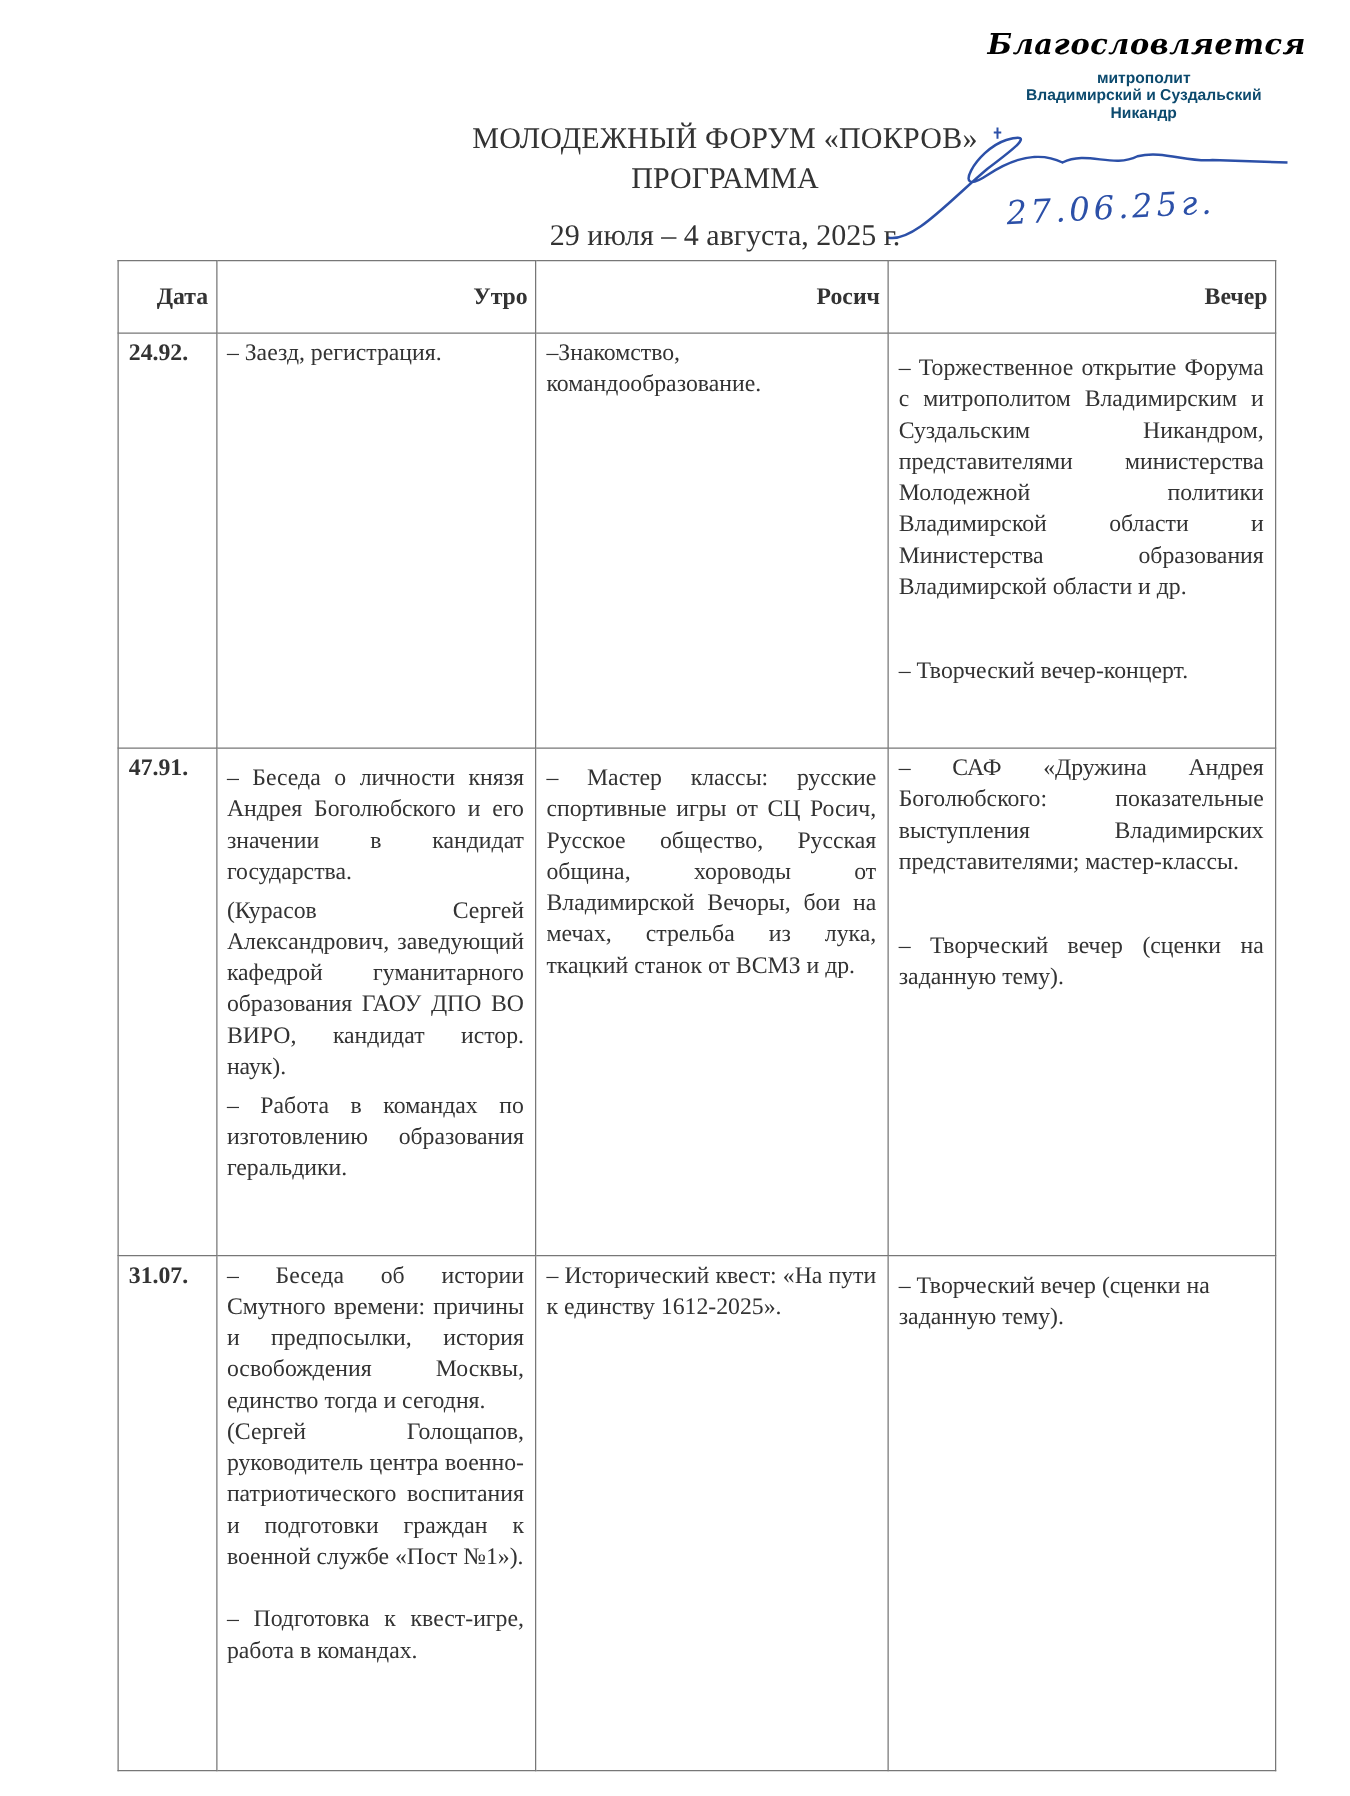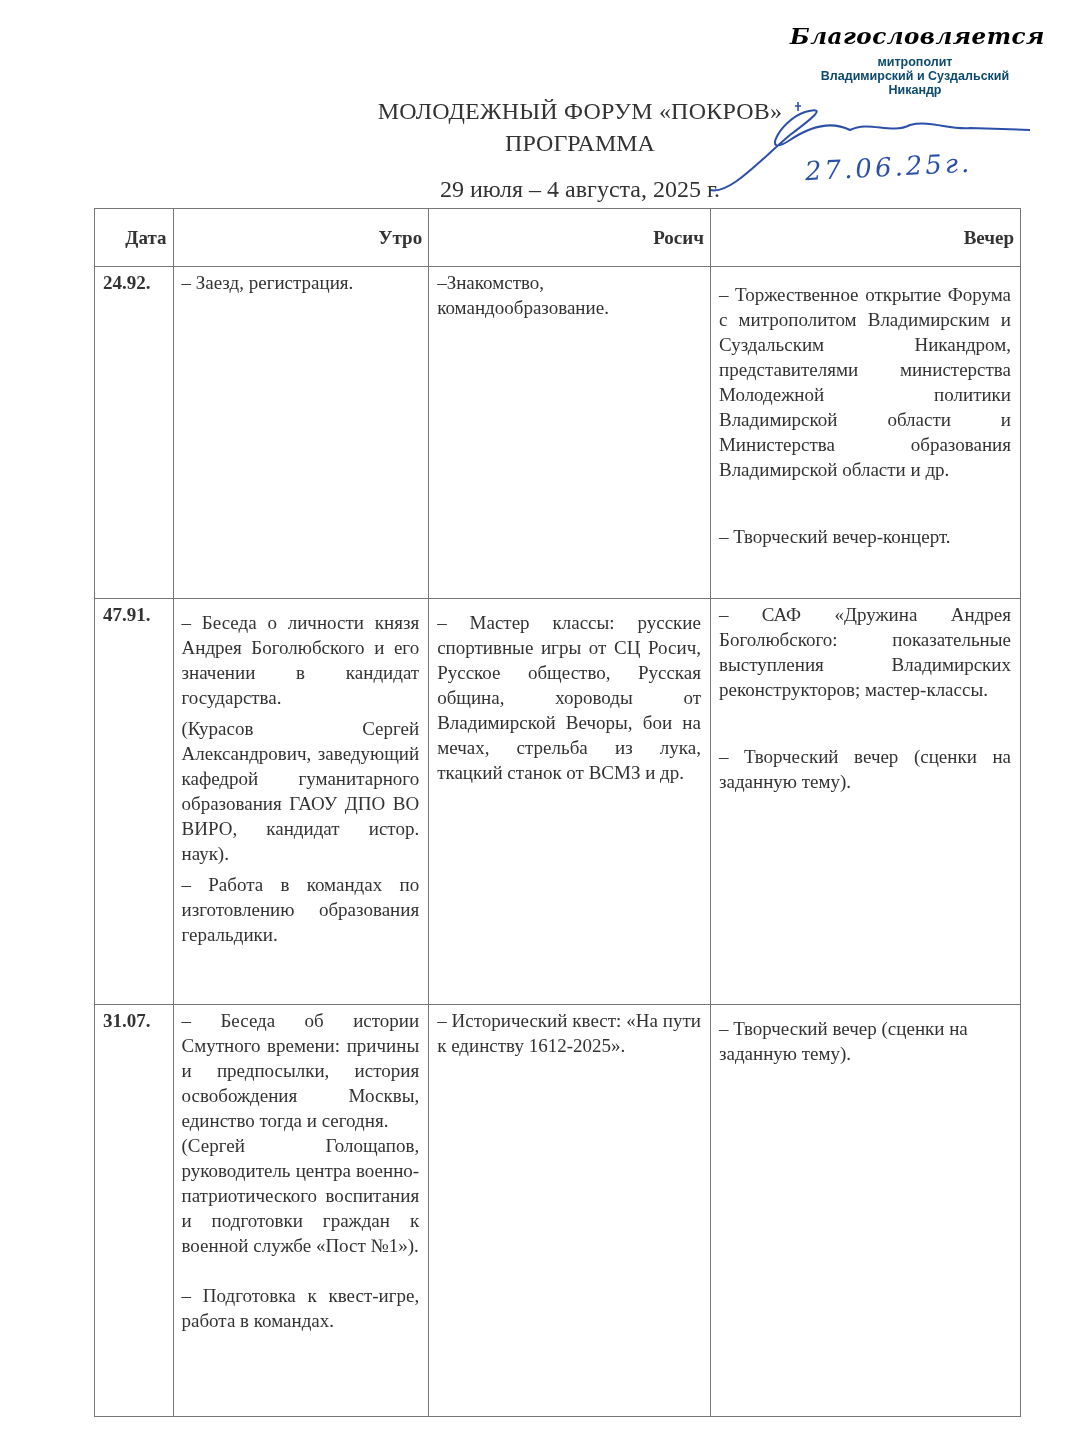--- a/index.html
+++ b/index.html
@@ -86,21 +86,21 @@
         <div class="gap-s"></div>
         <p class="p">(Курасов Сергей Александрович, заведующий кафедрой гуманитарного образования ГАОУ ДПО ВО ВИРО, кандидат истор. наук).</p>
         <div class="gap-s"></div>
         <p class="p">– Работа в командах по изготовлению образования геральдики.</p>
       </td>
       <td class="c-day j">
         <div style="height:8px"></div>
         <p class="p">– Мастер классы: русские спортивные игры от СЦ Росич, Русское общество, Русская община, хороводы от Владимирской Вечоры, бои на мечах, стрельба из лука, ткацкий станок от ВСМЗ и др.</p>
       </td>
       <td class="c-evening j">
-        <p class="p">– САФ «Дружина Андрея Боголюбского: показательные выступления Владимирских реконструкторов; мастер-классы.</p>
+        <p class="p">– САФ «Дружина Андрея Боголюбского: показательные выступления Владимирских представителями; мастер-классы.</p>
         <div class="gap-l"></div>
         <p class="p">– Творческий вечер (сценки на заданную тему).</p>
       </td>
     </tr>
 
     <tr style="height:412px">
       <td class="c-date">31.07.</td>
       <td class="c-morning j">
         <p class="p">– Беседа об истории Смутного времени: причины и предпосылки, история освобождения Москвы, единство тогда и сегодня.</p>
         <p class="p">(Сергей Голощапов, руководитель центра военно-патриотического воспитания и подготовки граждан к военной службе «Пост №1»).</p>

